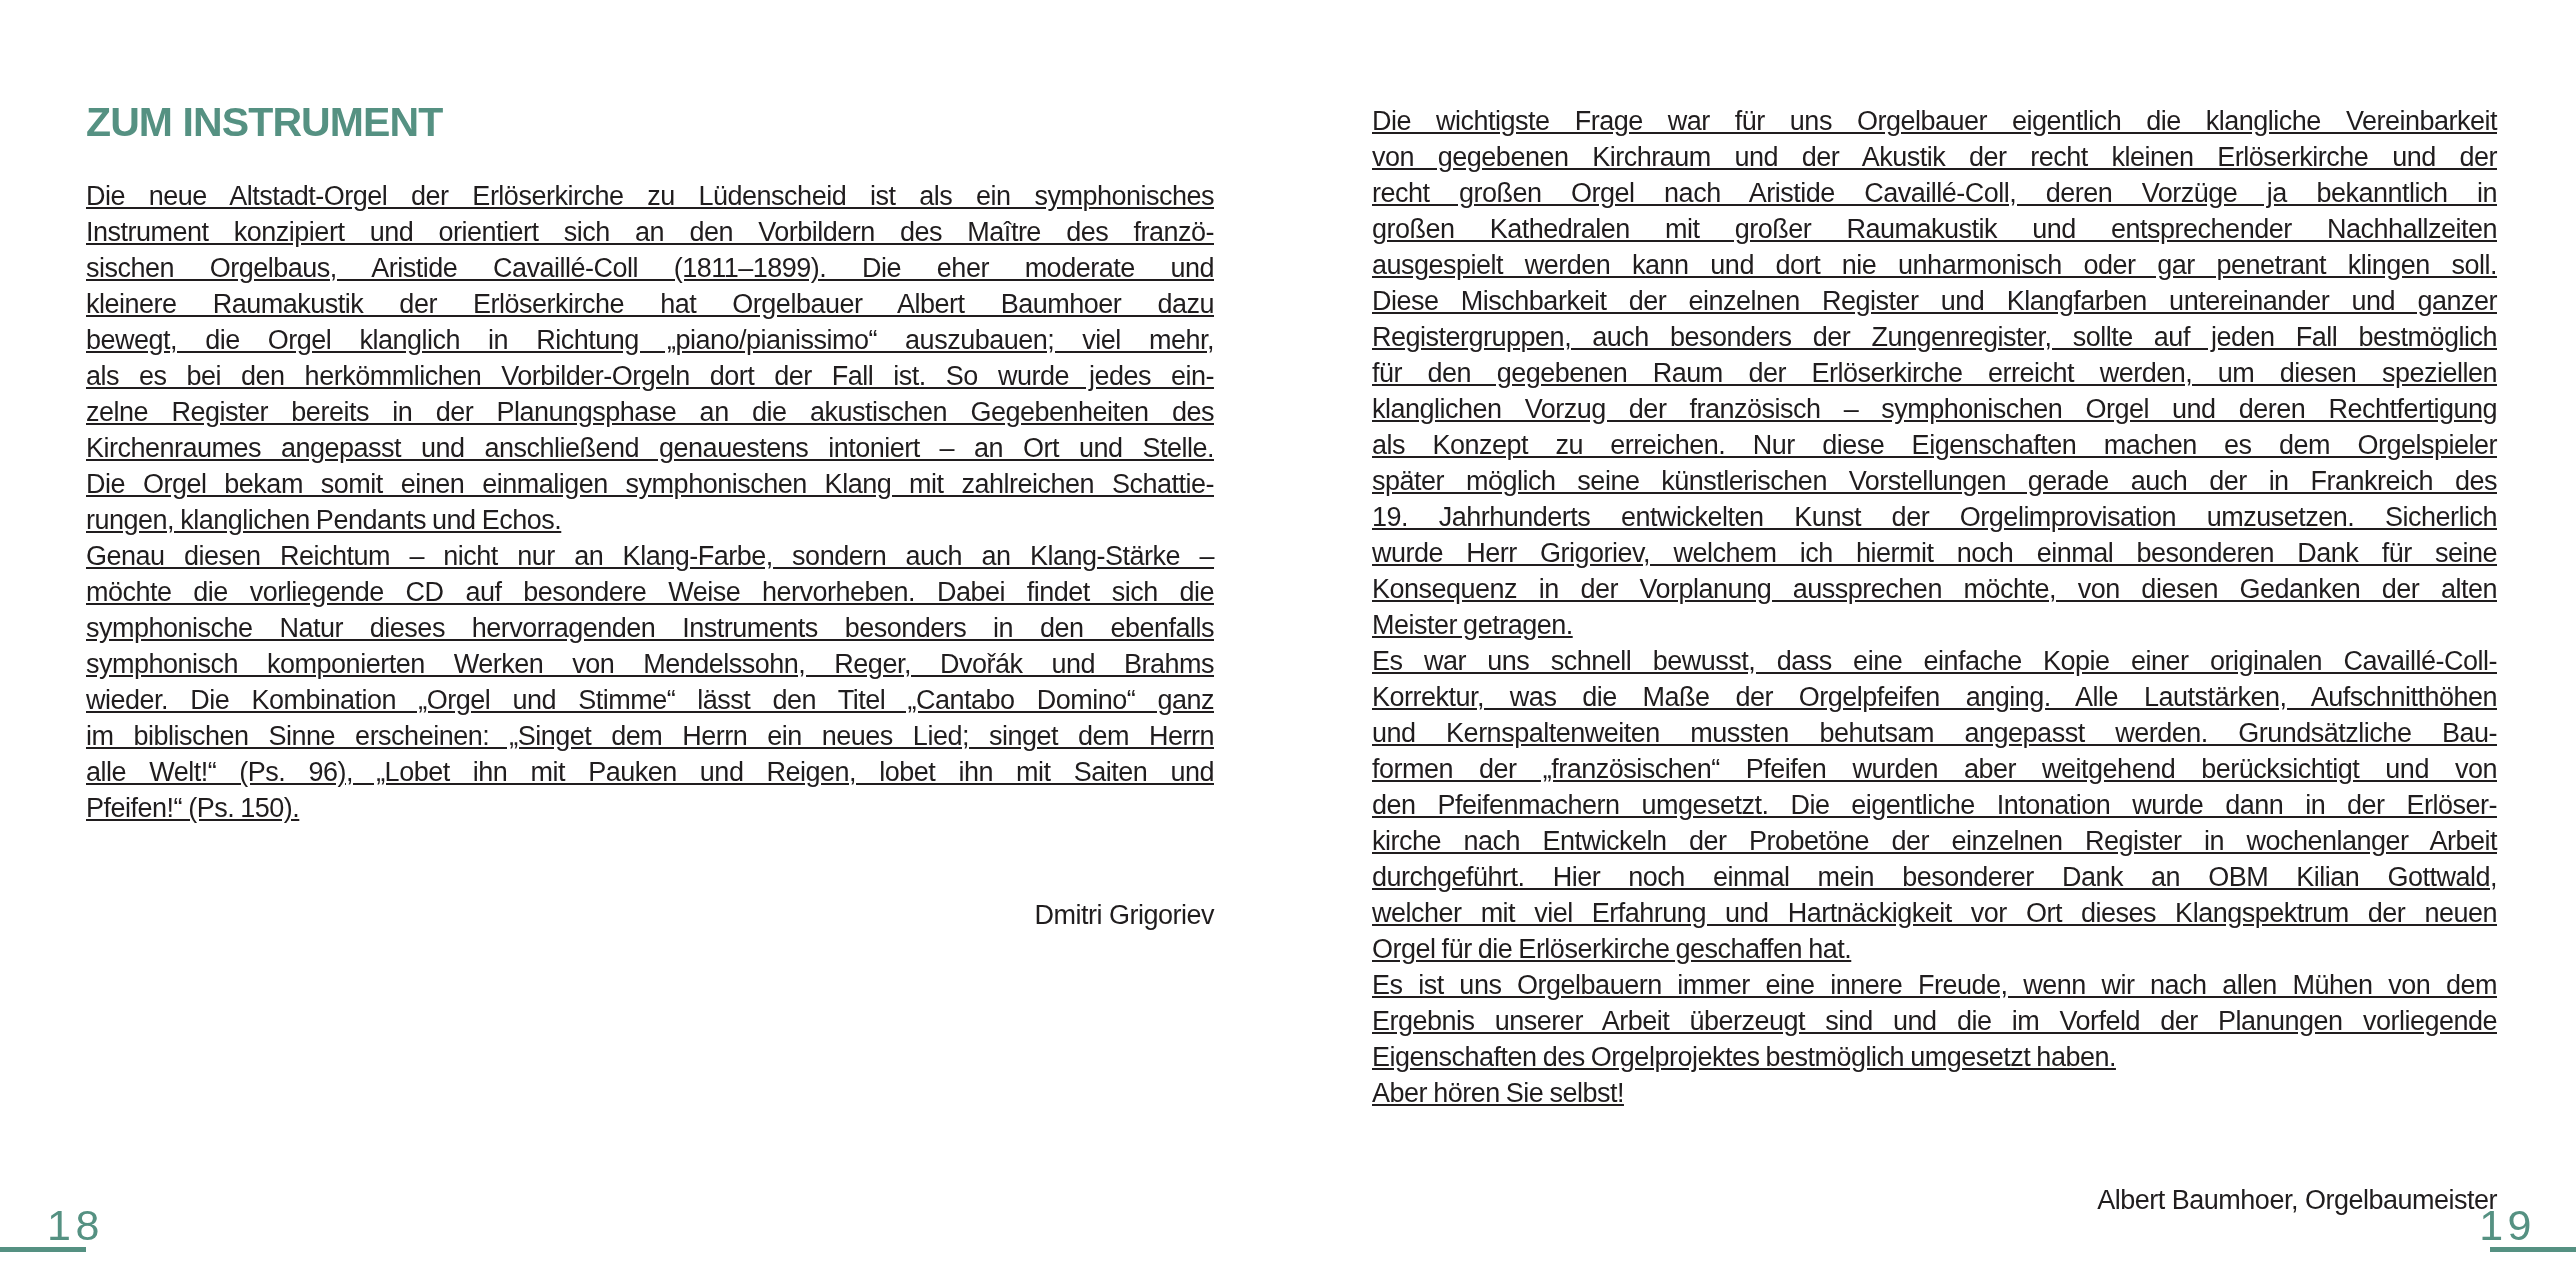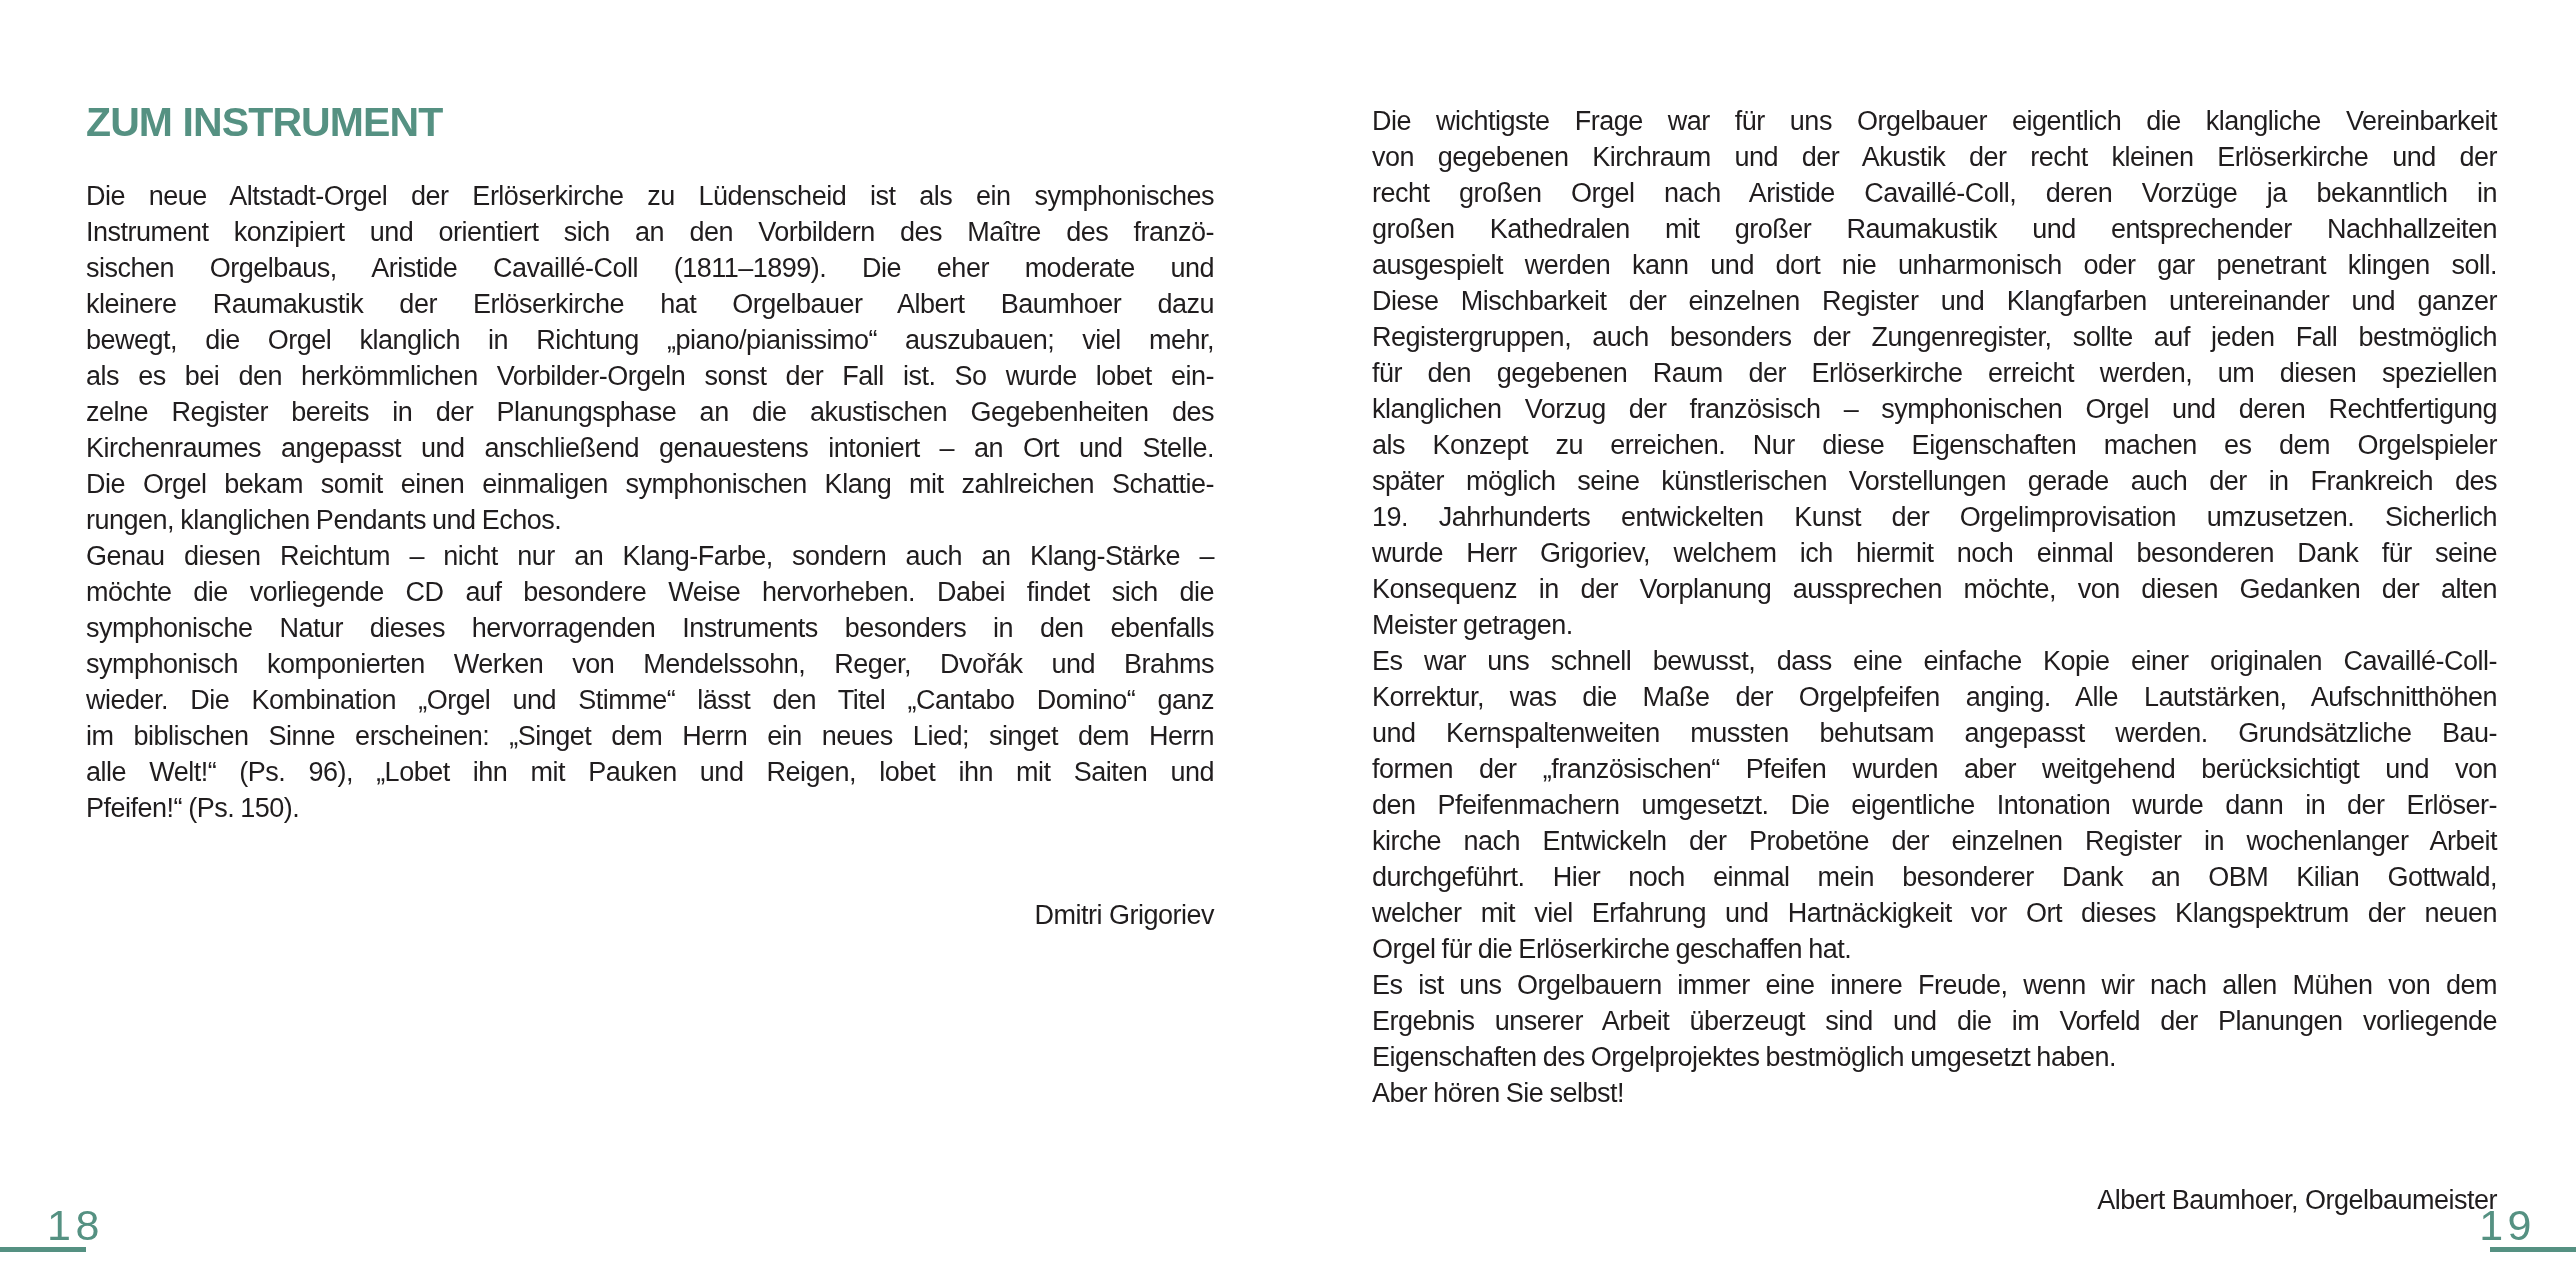--- a/index.html
+++ b/index.html
@@ -37,21 +37,21 @@
     color: var(--accent, #559182);
     margin: 0 0 34px 0;
   }
   .bodytext {
     font-size: 27px;
     line-height: 36px;
     letter-spacing: -0.5px;
     word-spacing: -0.9px;
     font-weight: 400;
   }
-  .para { margin: 0; }
+  .para { margin: 0; text-decoration: underline; }
   .line {
     text-align: justify;
     text-align-last: justify;
     text-justify: inter-word;
     height: 36px;
     overflow: visible;
   }
   .line.pl {
     text-align-last: left;
   }
@@ -88,21 +88,21 @@
 
   <div class="col col-left">
     <h1 class="heading">ZUM INSTRUMENT</h1>
     <div class="bodytext">
         <div class="para">
           <div class="line">Die neue Altstadt-Orgel der Erlöserkirche zu Lüdenscheid ist als ein symphonisches</div>
           <div class="line">Instrument konzipiert und orientiert sich an den Vorbildern des Maître des franzö-</div>
           <div class="line">sischen Orgelbaus, Aristide Cavaillé-Coll (1811–1899). Die eher moderate und</div>
           <div class="line">kleinere Raumakustik der Erlöserkirche hat Orgelbauer Albert Baumhoer dazu</div>
           <div class="line">bewegt, die Orgel klanglich in Richtung „piano/pianissimo“ auszubauen; viel mehr,</div>
-          <div class="line">als es bei den herkömmlichen Vorbilder-Orgeln sonst der Fall ist. So wurde lobet ein-</div>
+          <div class="line">als es bei den herkömmlichen Vorbilder-Orgeln dort der Fall ist. So wurde jedes ein-</div>
           <div class="line">zelne Register bereits in der Planungsphase an die akustischen Gegebenheiten des</div>
           <div class="line">Kirchenraumes angepasst und anschließend genauestens intoniert – an Ort und Stelle.</div>
           <div class="line">Die Orgel bekam somit einen einmaligen symphonischen Klang mit zahlreichen Schattie-</div>
           <div class="line pl">rungen, klanglichen Pendants und Echos.</div>
         </div>
         <div class="para">
           <div class="line">Genau diesen Reichtum – nicht nur an Klang-Farbe, sondern auch an Klang-Stärke –</div>
           <div class="line">möchte die vorliegende CD auf besondere Weise hervorheben. Dabei findet sich die</div>
           <div class="line">symphonische Natur dieses hervorragenden Instruments besonders in den ebenfalls</div>
           <div class="line">symphonisch komponierten Werken von Mendelssohn, Reger, Dvořák und Brahms</div>

